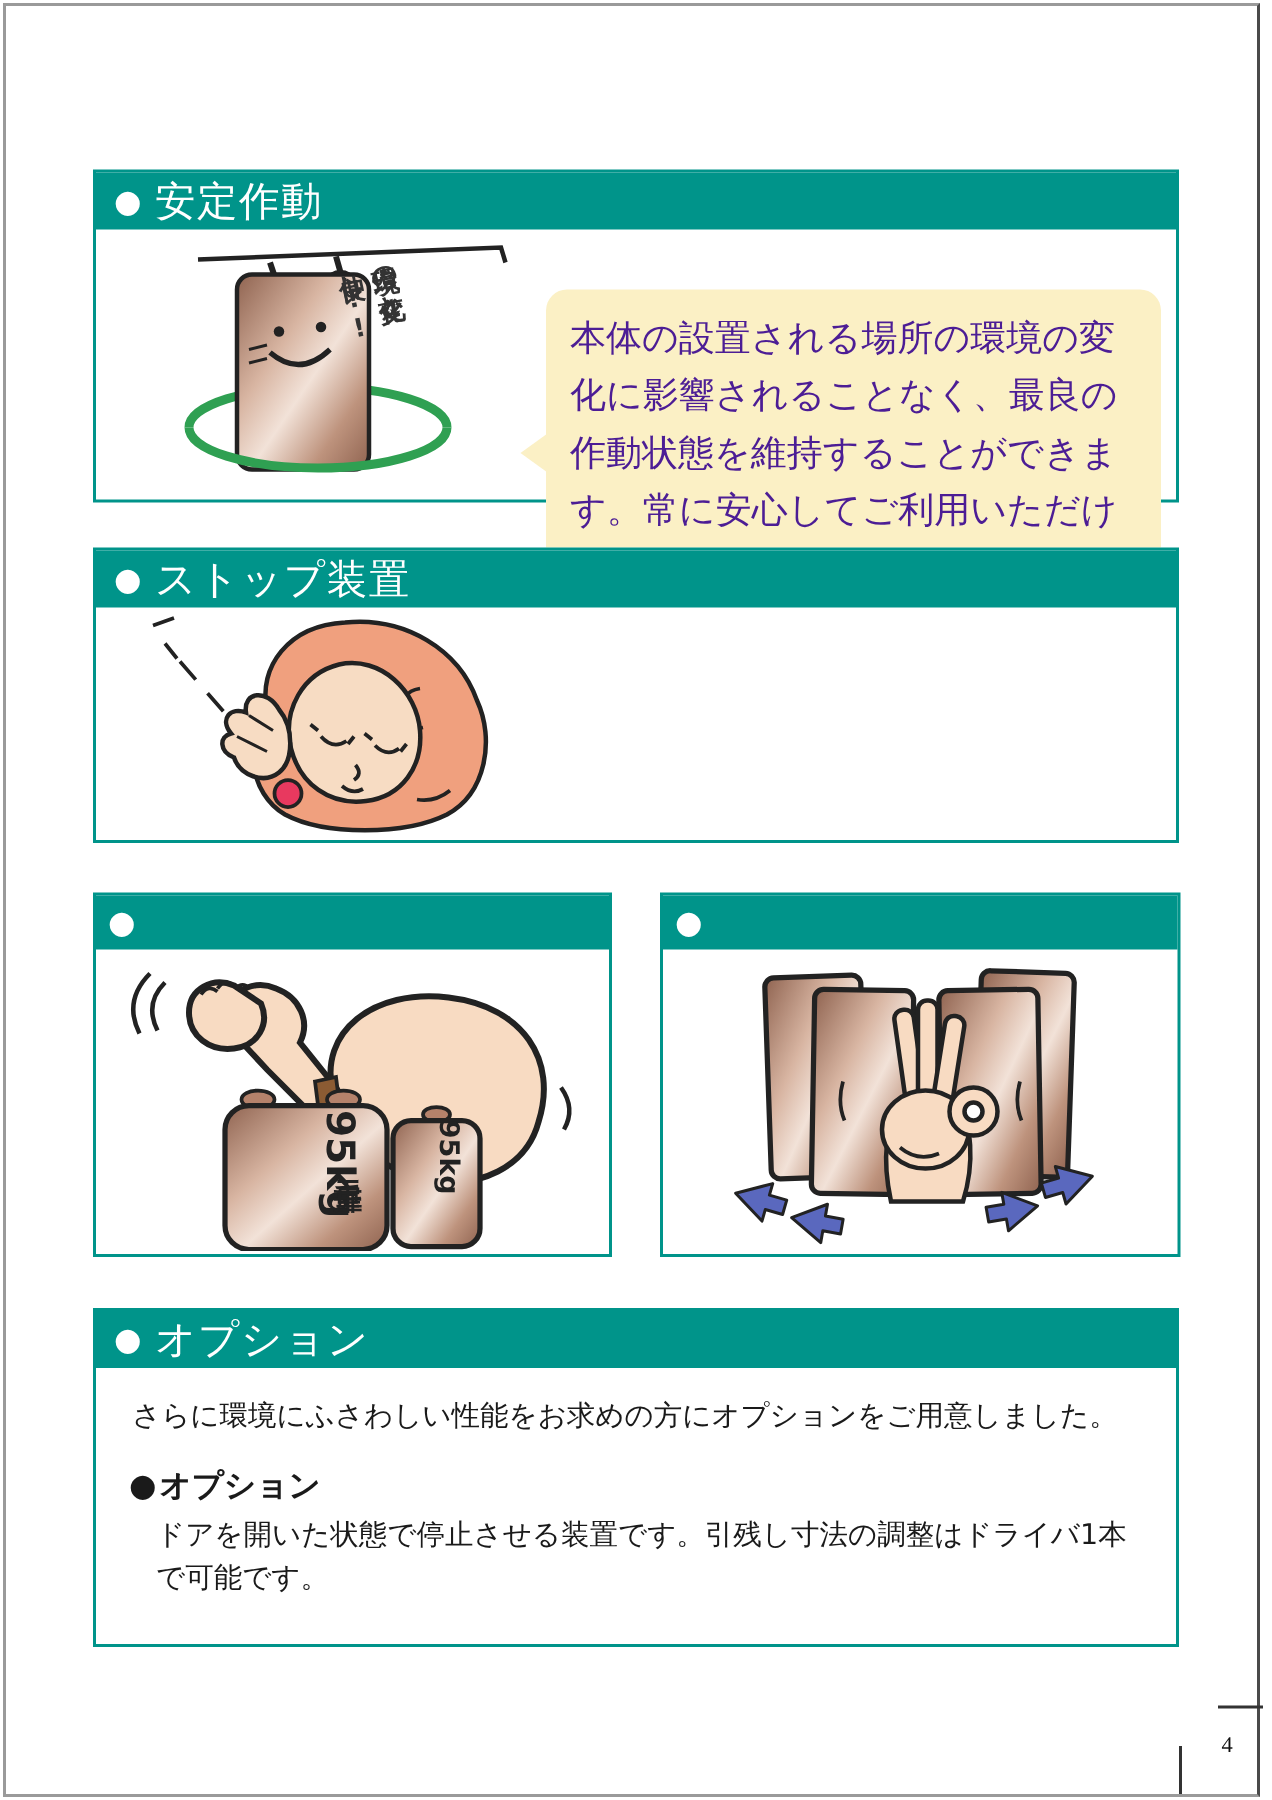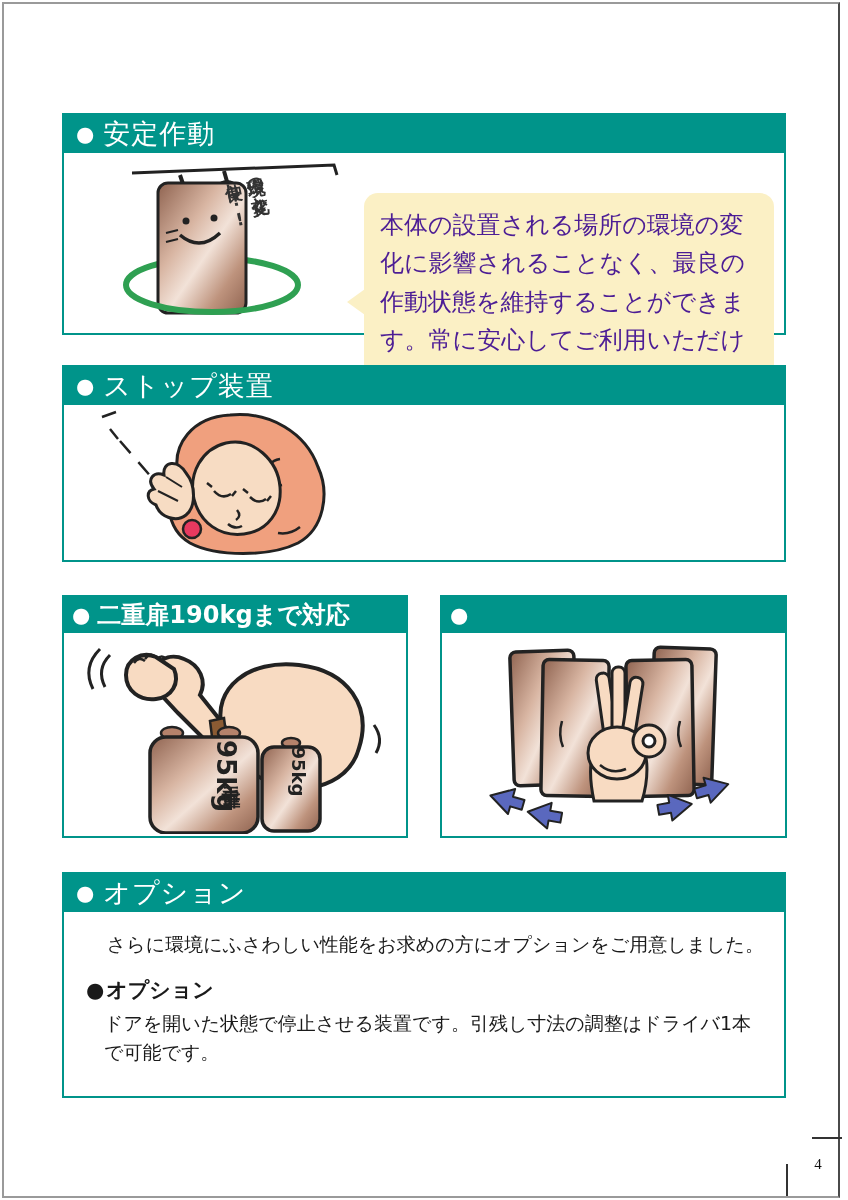--- a/index.html
+++ b/index.html
@@ -42,21 +42,21 @@
   
   .wlabel{position:absolute;font-weight:700;color:#222;white-space:nowrap;}
   .wlabel-lg{left:126px;top:128px;font-size:26px;transform:rotate(90deg);}
   .wlabel-sm{left:210px;top:128px;font-size:18px;transform:rotate(90deg);}
   .wcaption{
     position:absolute;left:158px;top:140px;writing-mode:vertical-rl;text-orientation:upright;
     font-weight:700;font-size:19px;color:#222;line-height:1;
   }
   
   .opt-body{padding:16px 20px 0 22px;font-size:19px;line-height:1.5;}
-  .opt-intro{margin:2px 0 0 2px;text-align:right;}
+  .opt-intro{margin:2px 0 0 2px;}
   .opt-stop-title{margin:16px 0 0 0;font-size:21px;font-weight:700;display:flex;align-items:center;gap:2px;}
   .opt-stop-desc{margin:3px 0 0 18px;width:648px;line-height:1.55;}
   .opt-note{margin:14px 0 0 2px;}
   
   .pagenum{position:absolute;left:806px;top:1156px;width:24px;text-align:center;
     font-family:"Liberation Serif","DejaVu Serif",serif;font-size:15px;color:#111;}
   .crop-h{position:absolute;left:812px;top:1137px;width:30px;height:2px;background:#333;}
   .crop-v{position:absolute;left:786px;top:1164px;width:2px;height:32px;background:#333;}
   svg{display:block;}
 </style>
@@ -124,21 +124,20 @@
         <path d="M112,66 C104,52 88,54 90,68 C80,64 72,72 80,82 C72,84 72,94 82,98 C86,110 102,116 112,108 C122,100 122,78 112,66 Z" fill="#F7DCC3" stroke="#222" stroke-width="3"></path>
         <path d="M92,70 l16,10 M84,84 l20,10" stroke="#222" stroke-width="2" fill="none"></path>
         <circle cx="118" cy="122" r="9" fill="#E8395F" stroke="#222" stroke-width="2.5"></circle>
       </svg>
     </div>
   </div>
 
   <div class="box" style="left:62px;top:595px;width:346px;height:243px;">
     <div class="hd hd-sm">
       <span class="blt">●</span>
-      <span class="ttl-sm">二重扉190kgまで対応</span>
     </div>
     <div class="bd bd-sm">
       <svg width="342" height="201" viewBox="0 0 342 201" style="position:absolute;left:0;top:0;">
         <defs>
           <linearGradient id="bz3" x1="0" y1="0" x2="1" y2="1">
             <stop offset="0" stop-color="#8F6350"></stop>
               <stop offset="0.35" stop-color="#D8B5A2"></stop>
             <stop offset="0.55" stop-color="#F2E2D8"></stop>
               <stop offset="0.78" stop-color="#BE937D"></stop>
             <stop offset="1" stop-color="#8F6350"></stop>

